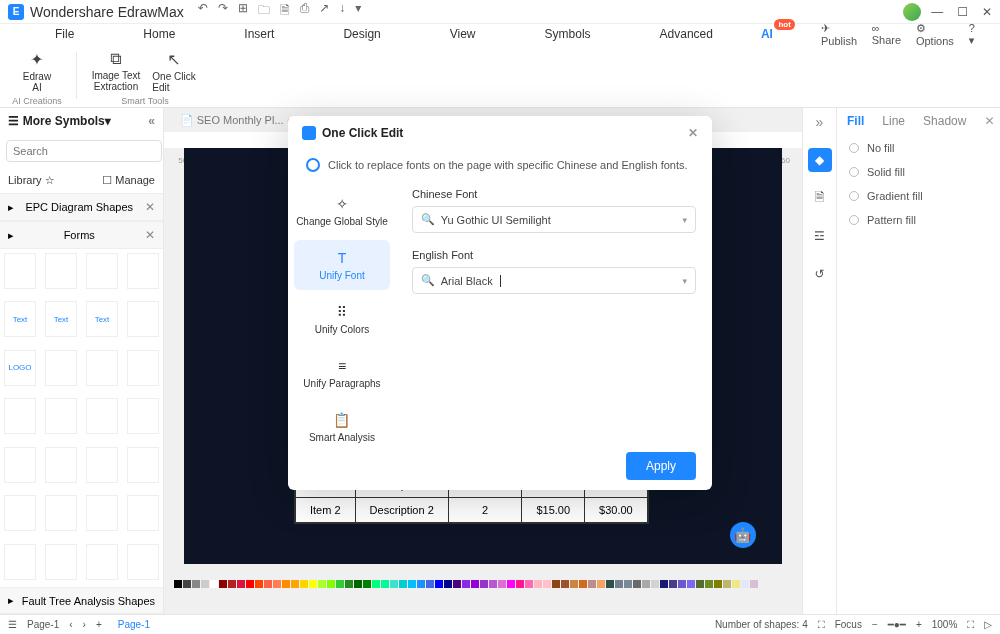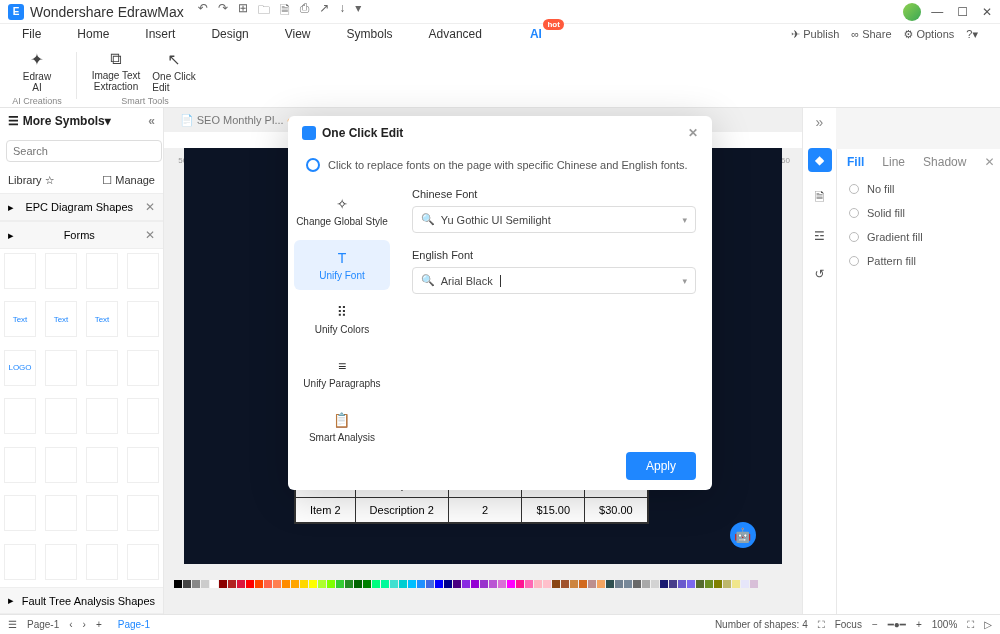--- a/index.html
+++ b/index.html
@@ -7,21 +7,21 @@
 
 .titlebar { height: 24px; background: #fff; display: flex; align-items: center; padding: 0 8px; border-bottom: 1px solid #eee; }
 .titlebar-logo { width: 16px; height: 16px; background: #1f87ff; border-radius: 3px; margin-right: 6px; display: flex; align-items: center; justify-content: center; color: #fff; font-size: 10px; font-weight: bold; }
 .titlebar-title { font-size: 14px; color: #333; }
 .titlebar-icons { display: flex; gap: 10px; margin-left: 14px; color: #666; font-size: 12px; }
 .titlebar-spacer { flex: 1; }
 .titlebar-avatar { width: 18px; height: 18px; border-radius: 50%; background: linear-gradient(135deg,#8fd14f,#3aa655); margin-right: 10px; }
 .win-controls { display: flex; gap: 14px; color: #555; }
 
 .menubar { height: 20px; background: #fff; display: flex; align-items: center; gap: 36px; padding: 0 22px; font-size: 12px; color: #333; }
-.menubar-item { cursor: pointer; }
+.menubar-item { cursor: pointer; margin-left: 33px; }
 .ai-tab { background: #fff; border-radius: 8px 8px 0 0; padding: 2px 12px; color: #1f87ff; font-weight: 600; position: relative; }
 .ai-badge { position: absolute; top: -6px; right: -10px; background: #ff5a3c; color: #fff; font-size: 8px; padding: 1px 4px; border-radius: 6px; }
 .menubar-right { margin-left: auto; display: flex; gap: 12px; font-size: 11px; color: #555; align-items: center; }
 
 .ribbon { height: 64px; background: #fff; display: flex; padding: 4px 10px; gap: 8px; border-bottom: 1px solid #e5e5e5; }
 .ribbon-group { display: flex; flex-direction: column; align-items: center; }
 .ribbon-items { display: flex; gap: 4px; }
 .ribbon-item { display: flex; flex-direction: column; align-items: center; justify-content: center; width: 54px; height: 46px; font-size: 10px; color: #333; cursor: pointer; }
 .ribbon-item-icon { font-size: 16px; color: #444; margin-bottom: 2px; }
 .ribbon-group-label { font-size: 9px; color: #888; margin-top: 2px; }
@@ -54,21 +54,21 @@
 .table-area th { font-weight: bold; }
 .color-strip { position: absolute; bottom: 22px; left: 10px; right: 10px; height: 12px; display: flex; gap: 1px; }
 .color-strip div { width: 8px; height: 8px; }
 .chat-bubble { position: absolute; right: 46px; bottom: 66px; width: 26px; height: 26px; background: #1f87ff; border-radius: 50%; display: flex; align-items: center; justify-content: center; color: #fff; font-size: 14px; }
 
 .right-toolbar { width: 34px; background: #fff; border-left: 1px solid #e8e8e8; display: flex; flex-direction: column; align-items: center; padding-top: 6px; gap: 14px; }
 .rt-btn { width: 24px; height: 24px; display: flex; align-items: center; justify-content: center; color: #555; border-radius: 4px; cursor: pointer; }
 .rt-btn.active { background: #1f87ff; color: #fff; }
 .rt-collapse { color: #888; font-size: 14px; cursor: pointer; margin-bottom: 4px; }
 
-.right-panel { width: 164px; background: #fff; border-left: 1px solid #e8e8e8; padding: 6px 0; margin-top: 41px; }
+.right-panel { width: 164px; background: #fff; border-left: 1px solid #e8e8e8; padding: 6px 0; }
 .rp-tabs { display: flex; gap: 18px; padding: 0 10px 8px; font-size: 12px; color: #888; align-items: center; }
 .rp-tabs .active { color: #1f87ff; font-weight: 600; }
 .rp-tabs .x { margin-left: auto; color: #999; }
 .rp-option { padding: 6px 12px; font-size: 11px; color: #555; display: flex; align-items: center; gap: 8px; }
 .rp-option .radio { width: 10px; height: 10px; border: 1.5px solid #bbb; border-radius: 50%; }
 
 .dialog { position: absolute; left: 288px; top: 116px; width: 424px; height: 374px; background: #fff; border-radius: 6px; box-shadow: 0 8px 40px rgba(0,0,0,.2); display: flex; flex-direction: column; }
 .dlg-title { display: flex; align-items: center; padding: 10px 14px; font-size: 12px; font-weight: 600; color: #222; }
 .dlg-title .logo { width: 14px; height: 14px; background: #1f87ff; border-radius: 3px; margin-right: 6px; }
 .dlg-title .x { margin-left: auto; color: #999; cursor: pointer; }

